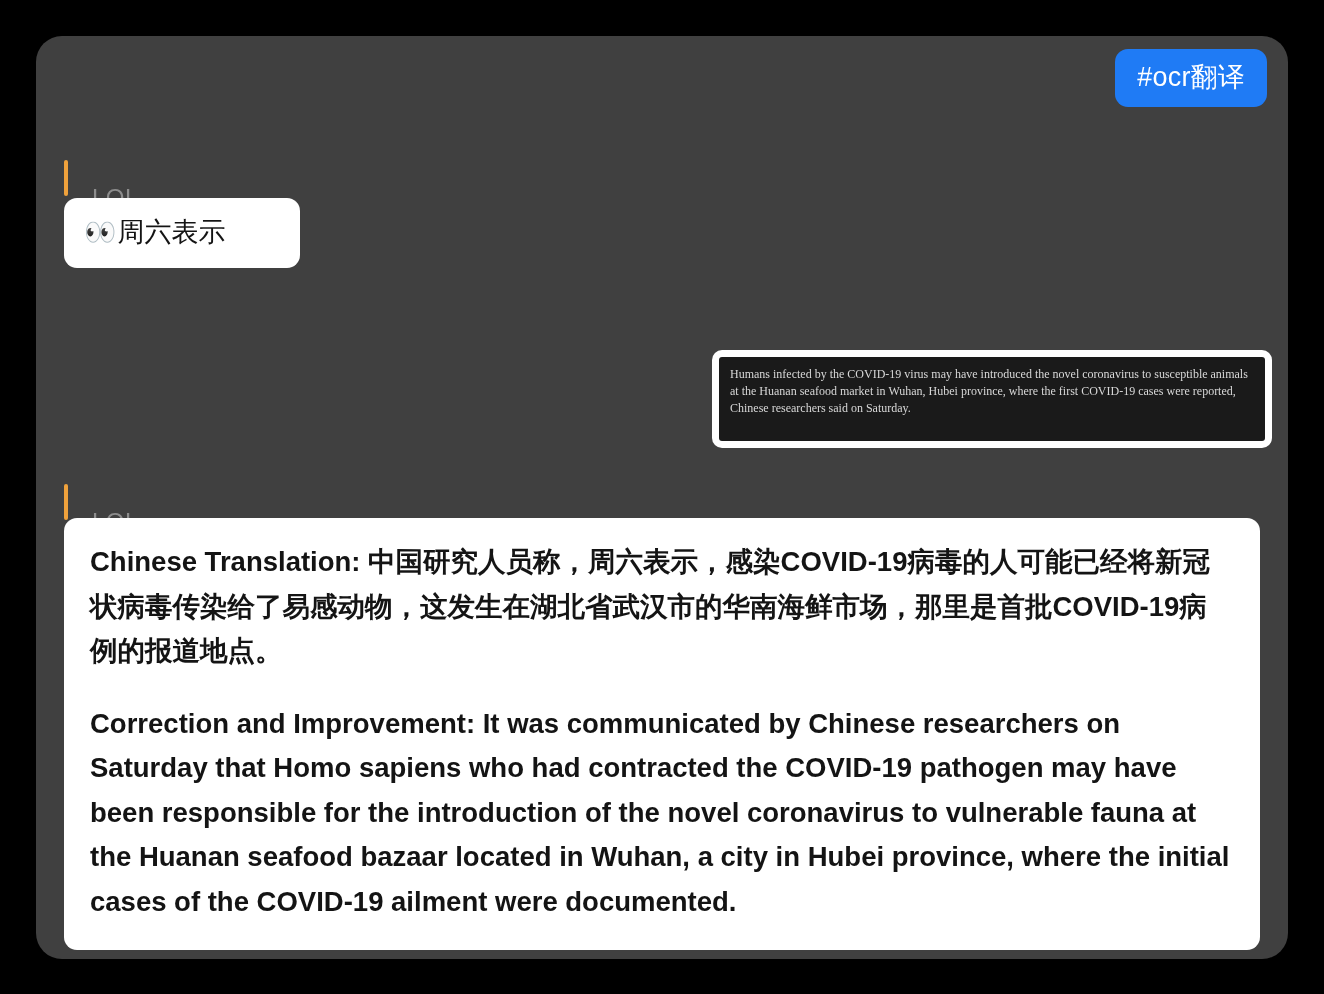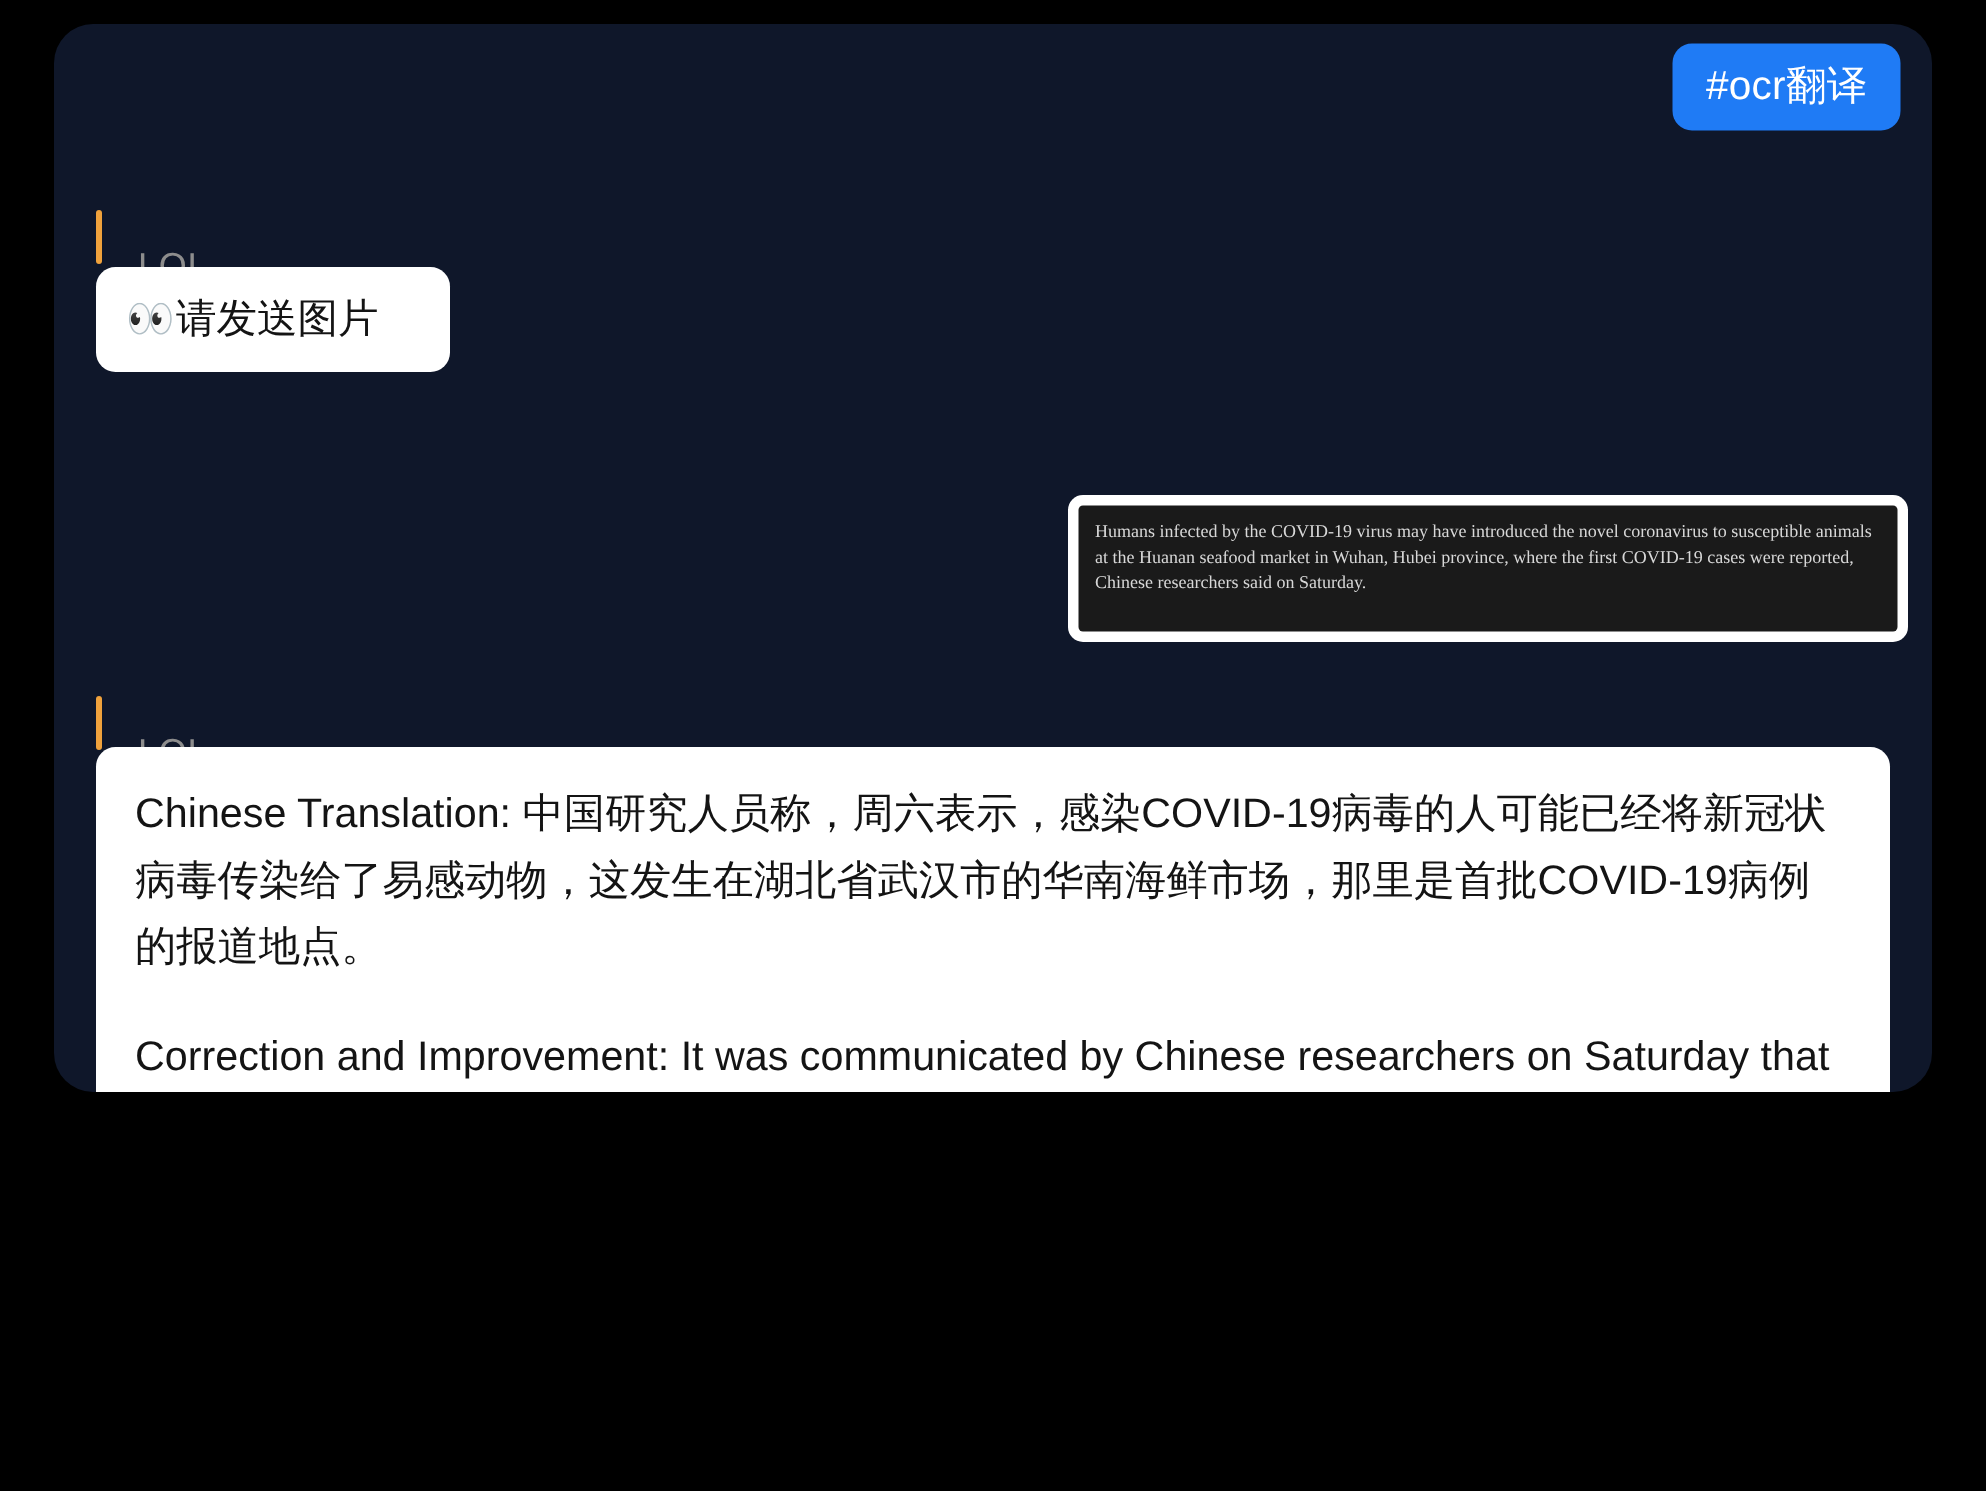--- a/index.html
+++ b/index.html
@@ -15,24 +15,24 @@
   }
   .screen {
     position: relative;
     width: 1324px;
     height: 994px;
     background: #000000;
   }
   .chat-card {
     position: absolute;
     left: 36px;
-    top: 16px;
+    top: 36px;
     width: 1252px;
-    height: 712px;
-    background: #0f172a;
+    height: 923px;
+    background: #404040;
     border-radius: 26px;
     box-sizing: border-box;
     overflow: hidden;
   }
   
   .tag-bubble {
     position: absolute;
     right: 21px;
     top: 13px;
     background: #1f7bf5;
@@ -123,20 +123,21 @@
   }
   
   .bubble-large {
     left: 28px;
     top: 482px;
     width: 1196px;
     padding: 22px 26px 26px 26px;
     font-size: 27.5px;
     line-height: 1.62;
     color: #141414;
+    font-weight: bold;
   }
   .bubble-large p {
     margin: 0;
   }
   .bubble-large p.spacer-before {
     margin-top: 28px;
   }
 </style>
 </head>
 <body>
@@ -145,21 +146,21 @@
   <div class="chat-card">
 
     <div class="tag-bubble">#ocr翻译</div>
 
     <div class="sender-row" style="top: 108px;">
       <span class="sender-bar"></span>
       <span class="sender-name">LOL</span>
     </div>
 
     <div class="bubble-white bubble-small">
-      <span class="eyes">👀</span><span>请发送图片</span>
+      <span class="eyes">👀</span><span>周六表示</span>
     </div>
 
     <div class="watermark">橘域网</div>
 
     <div class="img-msg-frame">
       <div class="img-msg-inner">Humans infected by the COVID-19 virus may have introduced the novel coronavirus to susceptible animals at the Huanan seafood market in Wuhan, Hubei province, where the first COVID-19 cases were reported, Chinese researchers said on Saturday.</div>
     </div>
 
     <div class="sender-row" style="top: 432px;">
       <span class="sender-bar"></span>

